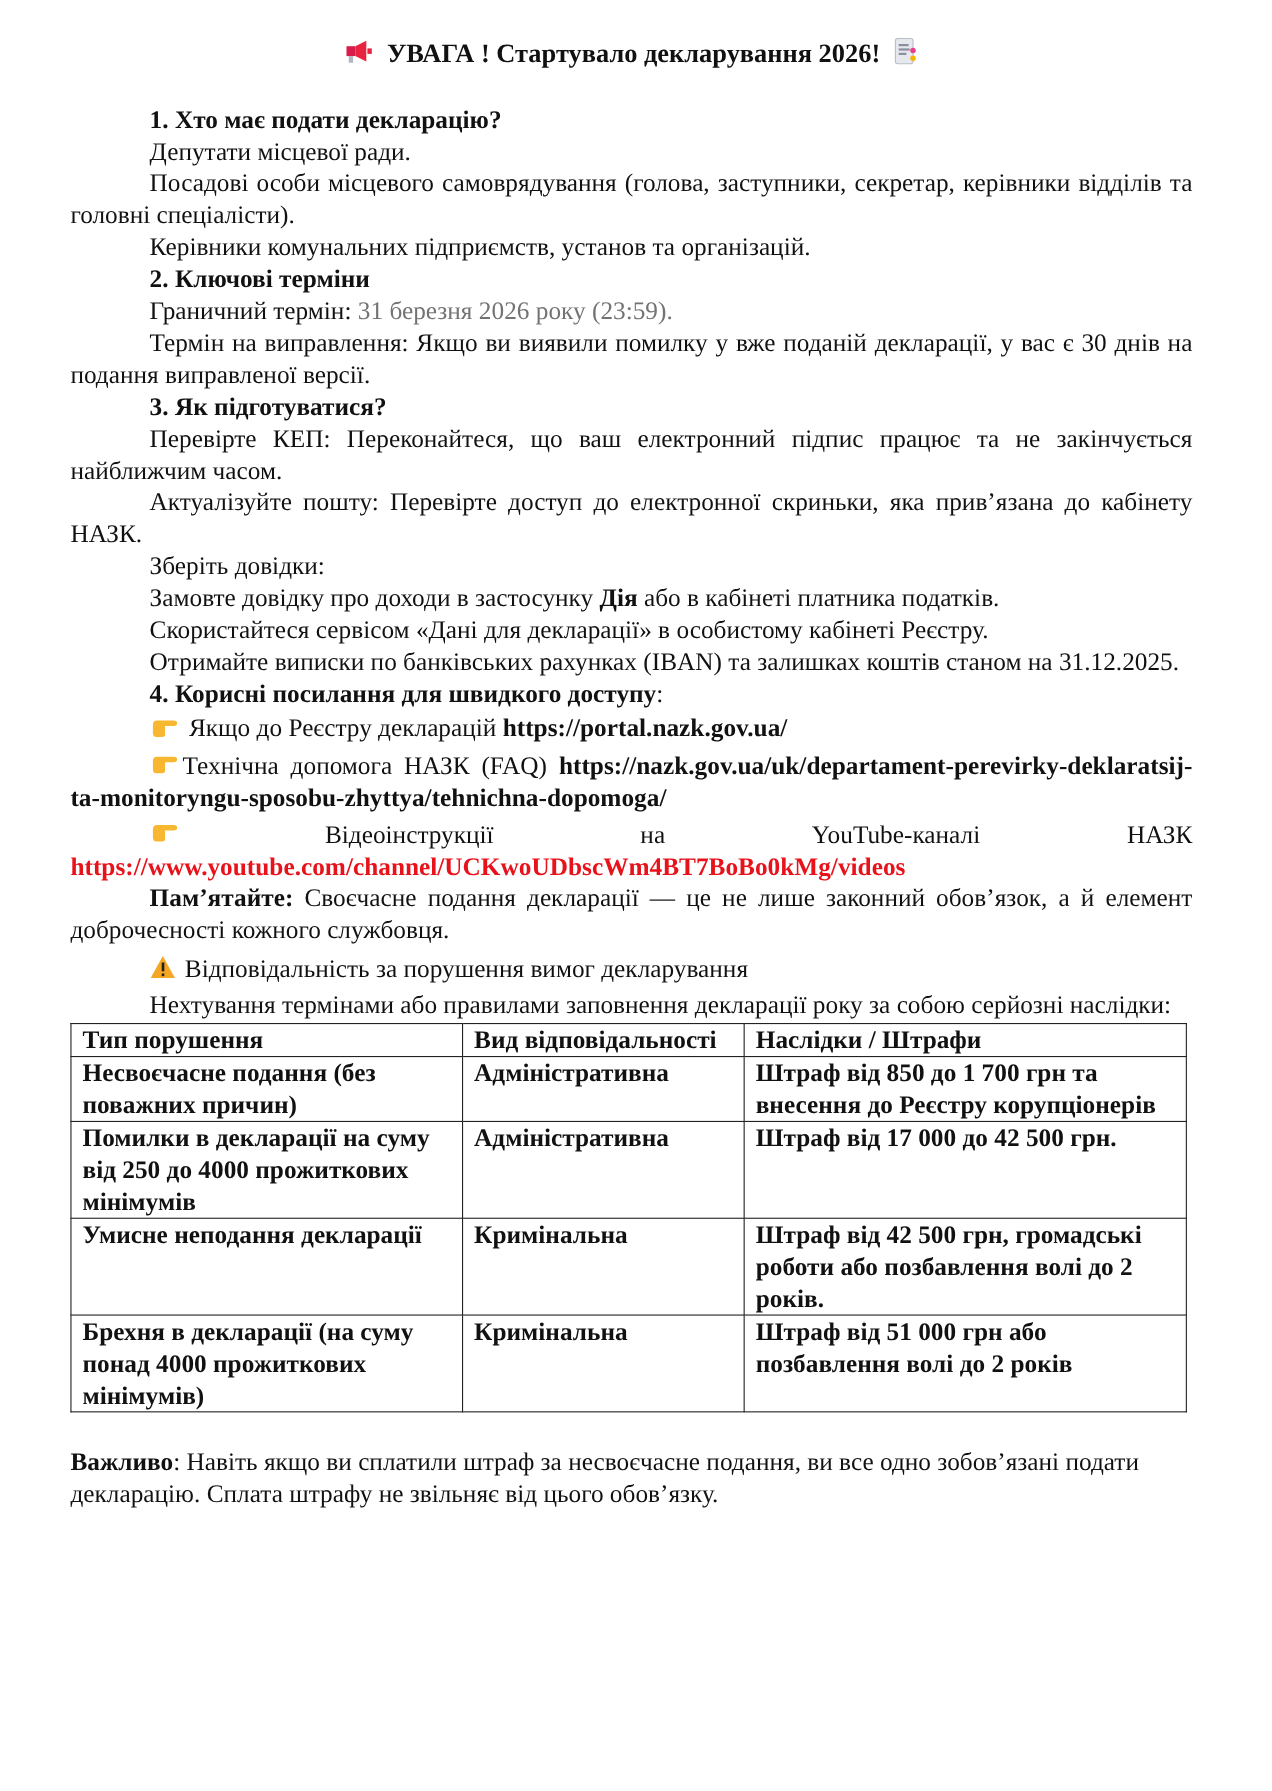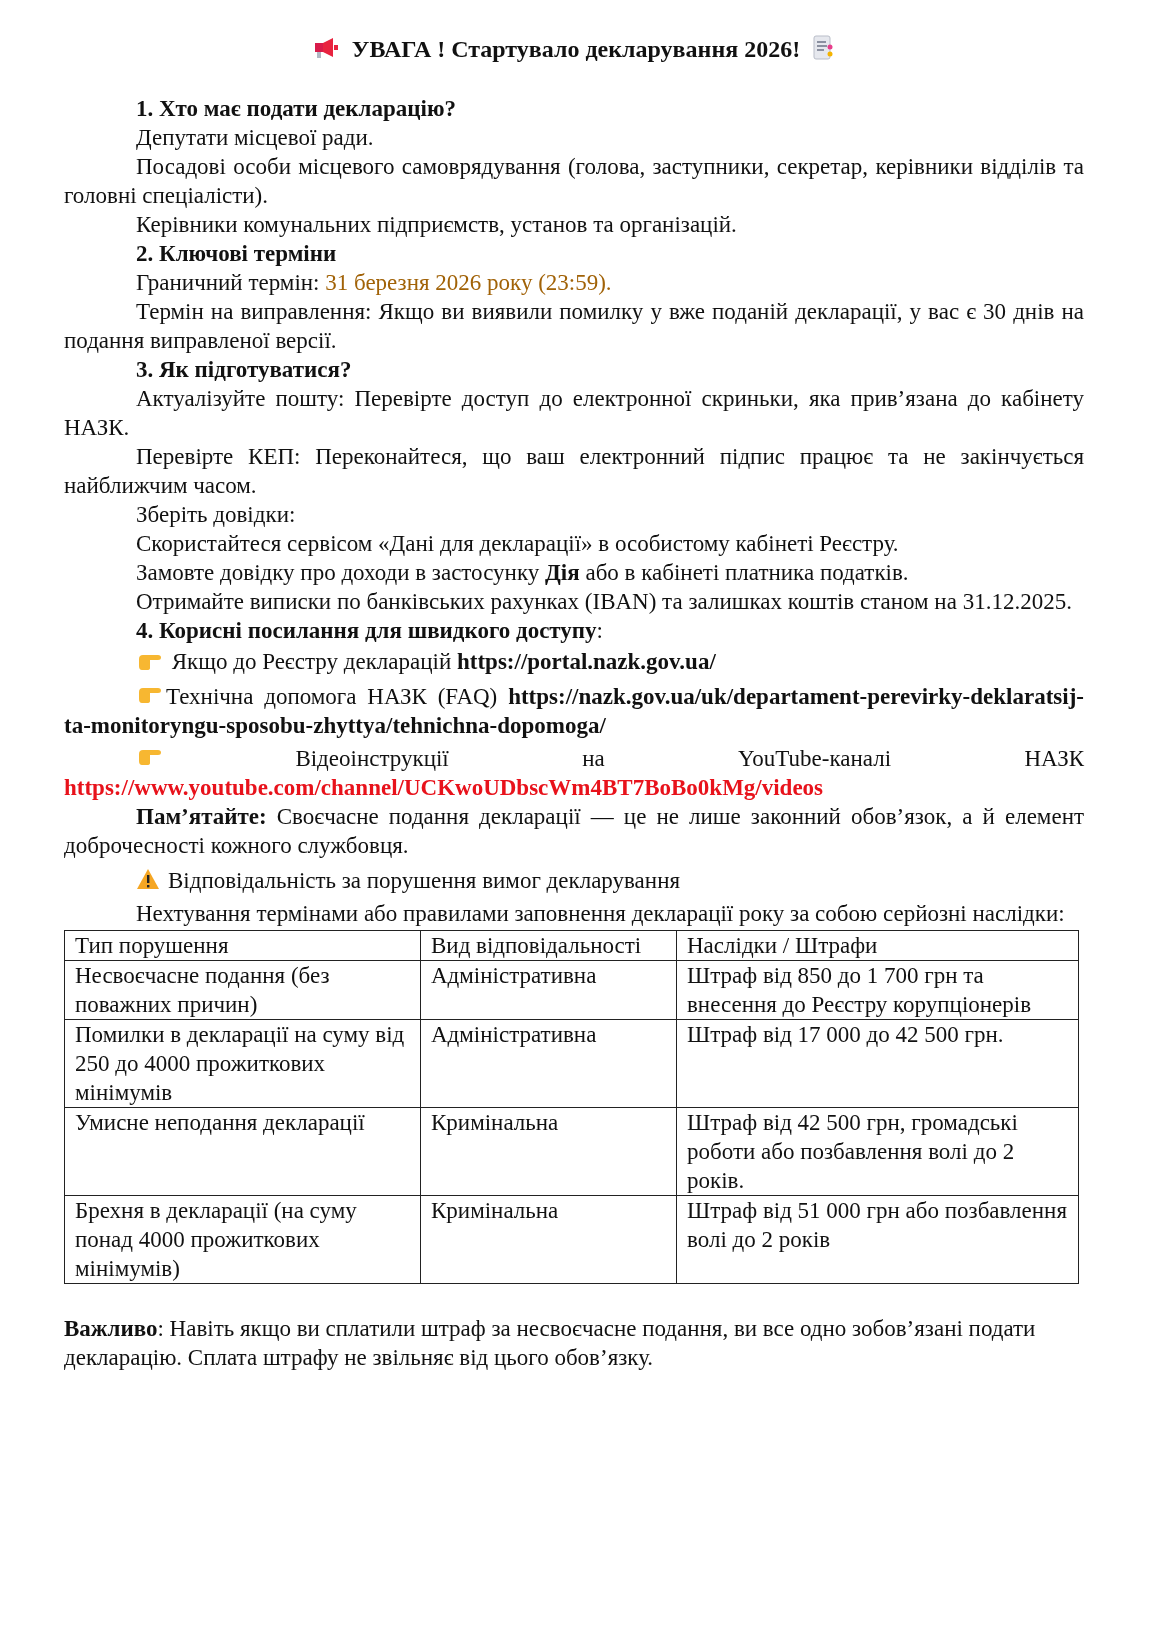--- a/index.html
+++ b/index.html
@@ -13,30 +13,30 @@
   .page { position: relative; padding: 34px 72px 0 64px; width: 1020px; }
   .title {
     text-align: center; font-weight: bold; font-size: 24px; line-height: 30px;
     margin-bottom: 26px;
   }
   .title .ico { display: inline-block; vertical-align: middle; margin: 0 6px; }
   p { margin: 0; text-align: justify; }
   .ind { text-indent: 72px; }
   .pad { padding-left: 72px; text-indent: 0; }
   .hd { font-weight: bold; padding-left: 72px; }
-  .red { color: #a16207; }
+  .red { color: #737373; }
   .b { font-weight: bold; }
   .link-row { padding-left: 72px; margin-top: 2px; margin-bottom: 4px; }
   .link-row .hand { display:inline-block; width: 30px; vertical-align: middle; }
   .spread { display: flex; justify-content: space-between; padding-left: 72px; }
   .url-red { color: #e8121b; font-weight: bold; }
   .warn { padding-left: 72px; margin: 6px 0 2px; }
   table {
     border-collapse: collapse; width: 1015px; margin-top: 2px;
-    font-size: 23px; line-height: 29px;
+    font-size: 23px; line-height: 29px; font-weight: bold;
   }
   td { border: 1.5px solid #222; vertical-align: top; padding: 0 10px 0 10px; }
   td.c1 { width: 335px; }
   td.c2 { width: 235px; }
   .important { margin-top: 30px; text-align: left; }
 </style>
 </head>
 <body>
 
 <div class="page">
@@ -67,25 +67,25 @@
   <p class="hd">1. Хто має подати декларацію?</p>
   <p class="pad">Депутати місцевої ради.</p>
   <p class="ind">Посадові особи місцевого самоврядування (голова, заступники, секретар, керівники відділів та головні спеціалісти).</p>
   <p class="pad">Керівники комунальних підприємств, установ та організацій.</p>
 
   <p class="hd">2. Ключові терміни</p>
   <p class="pad"><span>Граничний термін: </span><span class="red">31 березня 2026 року (23:59).</span></p>
   <p class="ind">Термін на виправлення: Якщо ви виявили помилку у вже поданій декларації, у вас є 30 днів на подання виправленої версії.</p>
 
   <p class="hd">3. Як підготуватися?</p>
+  <p class="ind">Перевірте КЕП: Переконайтеся, що ваш електронний підпис працює та не закінчується найближчим часом.</p>
   <p class="ind">Актуалізуйте пошту: Перевірте доступ до електронної скриньки, яка прив’язана до кабінету НАЗК.</p>
-  <p class="ind">Перевірте КЕП: Переконайтеся, що ваш електронний підпис працює та не закінчується найближчим часом.</p>
   <p class="pad">Зберіть довідки:</p>
+  <p class="pad"><span>Замовте довідку про доходи в застосунку </span><span class="b">Дія</span><span> або в кабінеті платника податків.</span></p>
   <p class="pad">Скористайтеся сервісом «Дані для декларації» в особистому кабінеті Реєстру.</p>
-  <p class="pad"><span>Замовте довідку про доходи в застосунку </span><span class="b">Дія</span><span> або в кабінеті платника податків.</span></p>
   <p class="ind">Отримайте виписки по банківських рахунках (IBAN) та залишках коштів станом на 31.12.2025.</p>
 
   <p class="hd"><span>4. Корисні посилання для швидкого доступу</span><span style="font-weight:normal">:</span></p>
 
   <p class="link-row">
     <span class="hand">
       <svg width="26" height="22" viewBox="0 0 26 22">
           <path d="M3 10 Q3 6 7 6 L22 6 Q25 6 25 8.5 Q25 11 22 11 L14 11 L14 19 Q14 21 11 21 L6 21 Q3 21 3 17 Z" fill="#f7b731"></path>
         </svg>
     </span>

